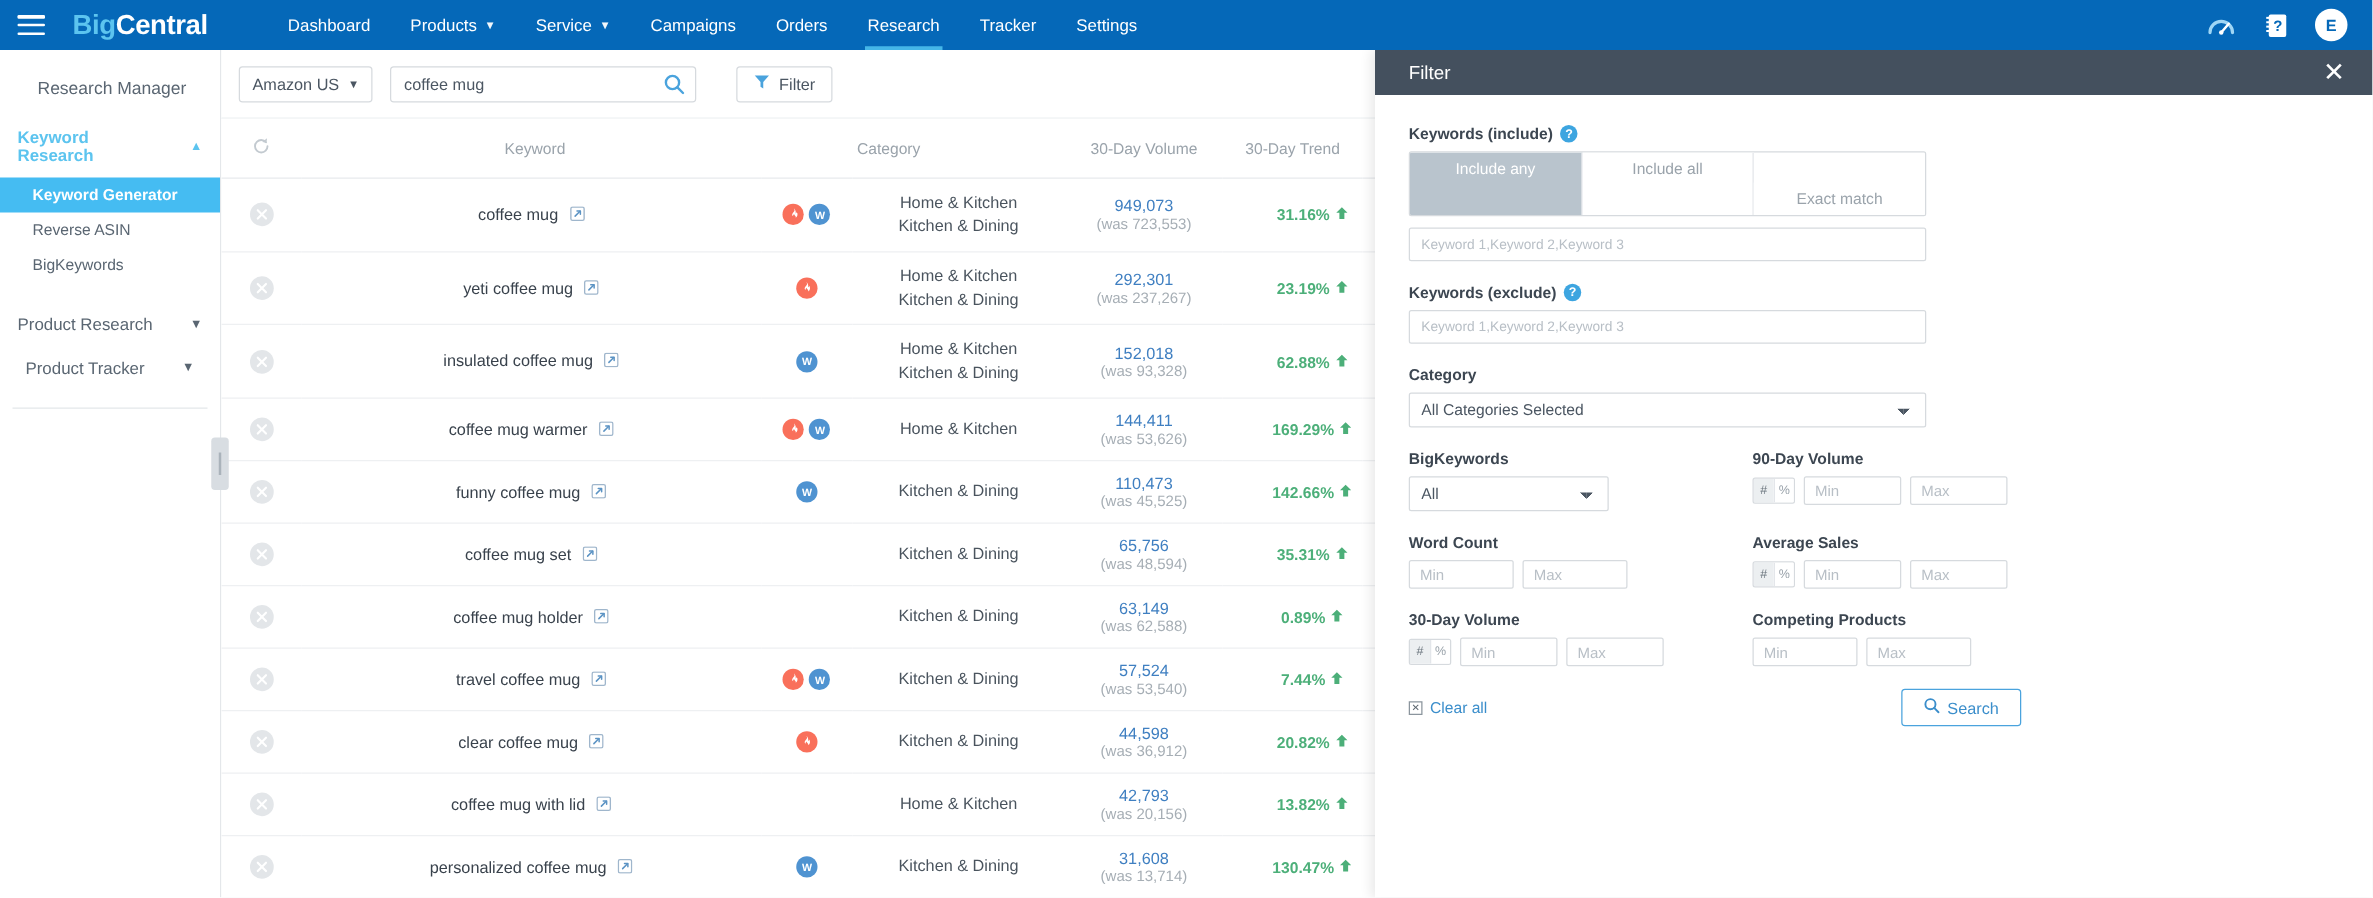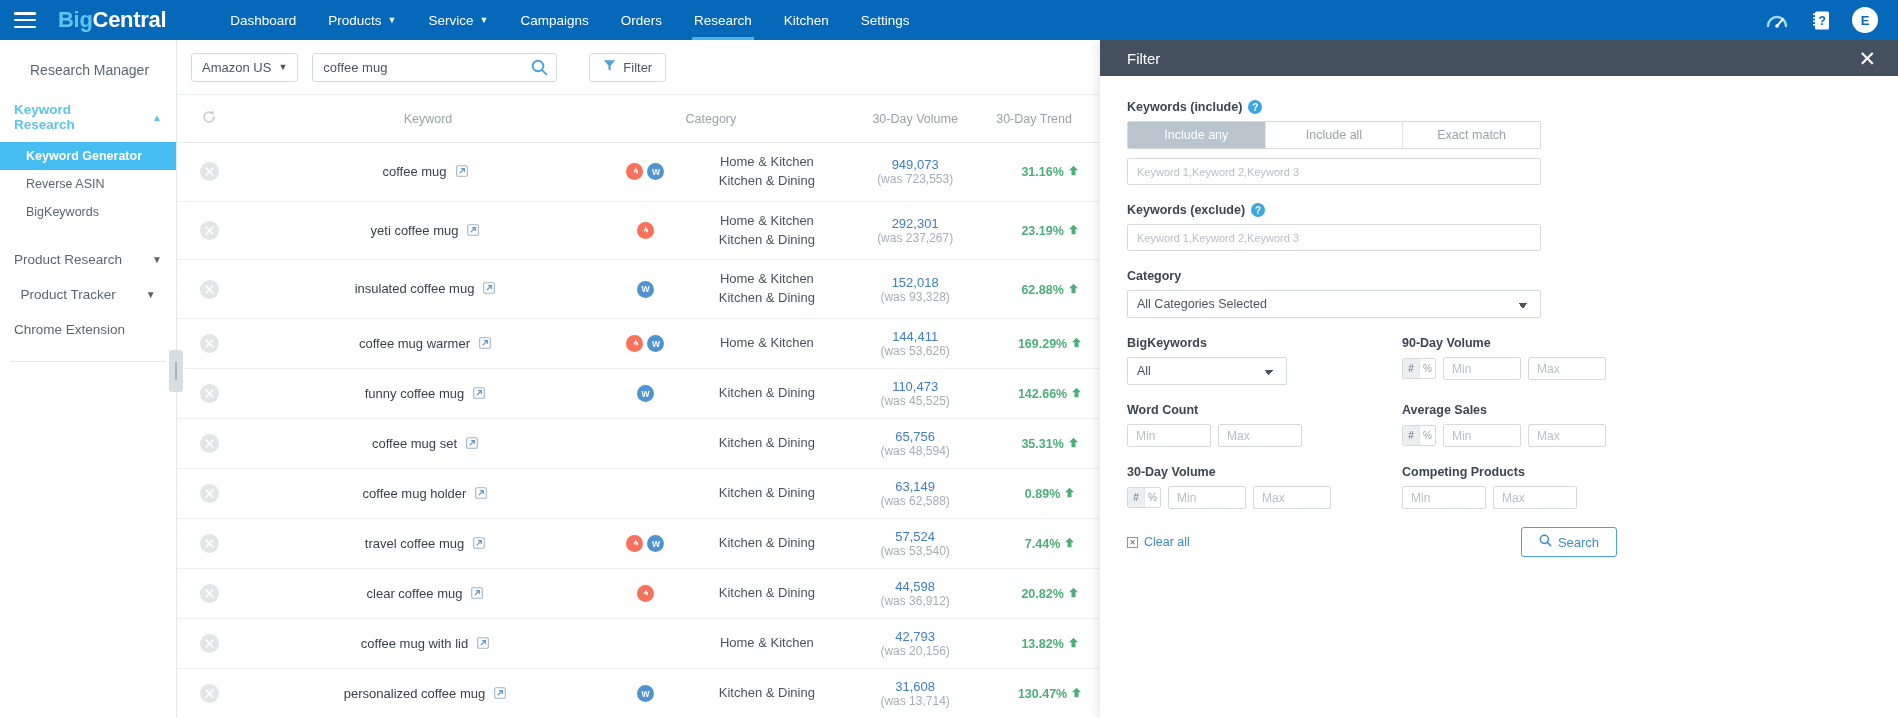--- a/index.html
+++ b/index.html
@@ -172,21 +172,21 @@
     justify-content:center; cursor:pointer;
   }
   .seg {
     display:flex; width: 414px; border: 1px solid #d6dade; border-radius: 2px;
     overflow:hidden; margin-bottom: 9px;
   }
   .seg-btn {
     flex:1; text-align:center; font-size: 12.5px; padding: 6px 0; cursor:pointer;
     color:#9aa3ab; background:#fff; border-right:1px solid #e3e6ea;
   }
-  .seg-btn:last-child{border-right:none;}
+  .seg-btn:last-child{border-right:none;margin-top:24px;}
   .seg-btn.active { background: #b9c4cd; color:#fff; }
   .fp-input {
     width: 414px; height: 27px; border: 1px solid #d6dade; border-radius: 2px;
     padding: 0 9px; font-size: 11px; color: #4b5662; outline:none;
     font-family: "Liberation Sans", sans-serif; background: #fff;
   }
   .fp-input::placeholder { color: #b8bfc6; }
   .fp-row { margin-bottom: 18px; }
   .fp-select {
     width: 414px; height: 28px; border: 1px solid #d6dade; border-radius: 2px;
@@ -263,21 +263,21 @@
       <div class="navitem">
         <span>Campaigns</span>
       </div>
       <div class="navitem">
         <span>Orders</span>
       </div>
       <div class="navitem active">
         <span>Research</span>
       </div>
       <div class="navitem">
-        <span>Kitchen</span>
+        <span>Tracker</span>
       </div>
       <div class="navitem">
         <span>Settings</span>
       </div>
     </div>
     <div class="nav-right">
       <div class="ico-btn">
         <svg width="22" height="18" viewBox="0 0 22 18">
           <path d="M2 15 A9 9 0 0 1 20 15" fill="none" stroke="#9fd6f5" stroke-width="2.6" stroke-linecap="round"></path>
           <path d="M11 15 L17 8" stroke="#ffffff" stroke-width="2" stroke-linecap="round"></path>
@@ -323,23 +323,20 @@
 
       <div style="height:16px"></div>
 
       <div class="sb-group">
         <span>Product Research</span>
         <span class="chev">▼</span>
       </div>
       <div class="sb-group">
         <span>Product Tracker</span>
         <span class="chev">▼</span>
-      </div>
-      <div class="sb-link">
-        <span>Chrome Extension</span>
       </div>
       <div class="sb-sep"></div>
 
       <div class="drag-handle"></div>
     </div>
 
     <div class="main">
 
       <div class="toolbar">
         <div class="sel-market">

